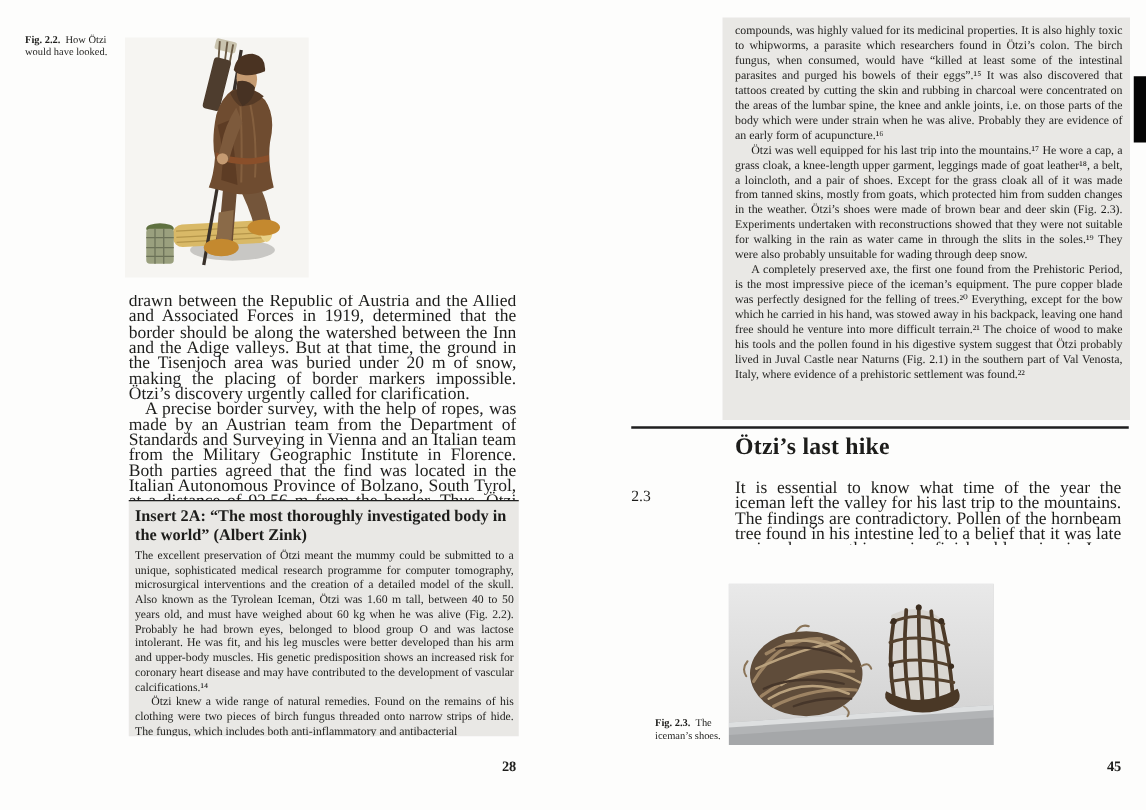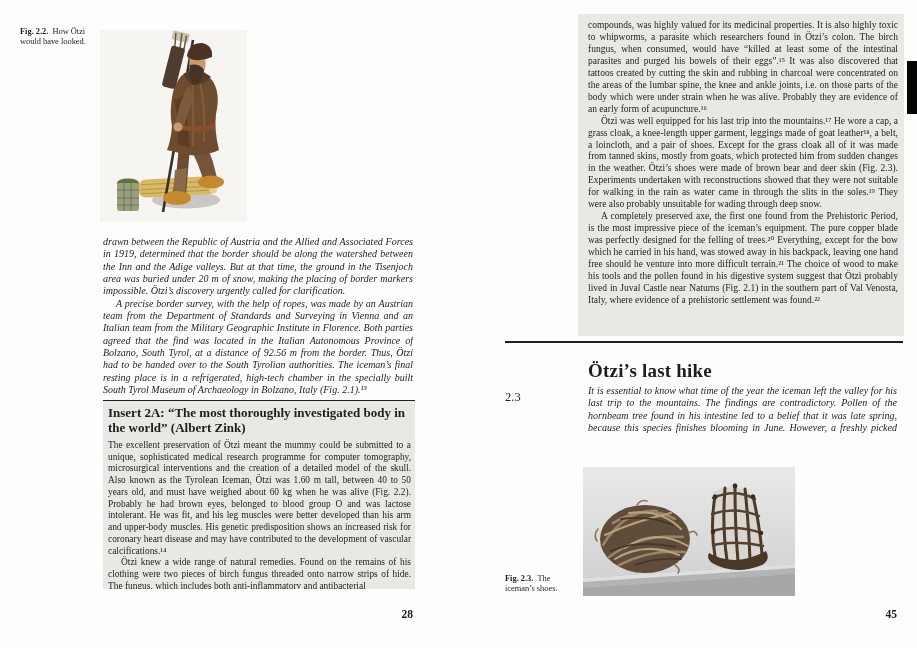--- a/index.html
+++ b/index.html
@@ -11,21 +11,21 @@
   }
   .abs{position:absolute;}
   .just{text-align:justify;text-justify:inter-word;}
   .clip{overflow:hidden;}
 
   
   .margin-cap{font-size:8.4px;line-height:10.3px;}
   .cap-label{font-weight:bold;margin-right:4px;}
 
   
-  .copy{font-size:10px;line-height:12.35px;font-style:italic;}
+  .copy{font-size:14px;line-height:12.35px;}
   .copy p{margin:0;}
   .indent{text-indent:13px;}
 
   
   .insert-box{
     background:#e9e8e5;border-top:1.6px solid #1f1f1f;
     box-sizing:border-box;padding:4px 4px 0 5px;
   }
   .insert-title{font-size:13px;line-height:15.4px;font-weight:bold;margin:0 0 4px 0;}
   .insert-copy{font-size:9.4px;line-height:11.75px;}
@@ -124,21 +124,21 @@
   <div class="copy2 just">
     <p>compounds, was highly valued for its medicinal properties. It is also highly toxic to whipworms, a parasite which researchers found in Ötzi’s colon. The birch fungus, when consumed, would have “killed at least some of the intestinal parasites and purged his bowels of their eggs”.¹⁵ It was also discovered that tattoos created by cutting the skin and rubbing in charcoal were concentrated on the areas of the lumbar spine, the knee and ankle joints, i.e. on those parts of the body which were under strain when he was alive. Probably they are evidence of an early form of acupuncture.¹⁶</p>
     <p class="indent">Ötzi was well equipped for his last trip into the mountains.¹⁷ He wore a cap, a grass cloak, a knee-length upper garment, leggings made of goat leather¹⁸, a belt, a loincloth, and a pair of shoes. Except for the grass cloak all of it was made from tanned skins, mostly from goats, which protected him from sudden changes in the weather. Ötzi’s shoes were made of brown bear and deer skin (Fig. 2.3). Experiments undertaken with reconstructions showed that they were not suitable for walking in the rain as water came in through the slits in the soles.¹⁹ They were also probably unsuitable for wading through deep snow.</p>
     <p class="indent">A completely preserved axe, the first one found from the Prehistoric Period, is the most impressive piece of the iceman’s equipment. The pure copper blade was perfectly designed for the felling of trees.²⁰ Everything, except for the bow which he carried in his hand, was stowed away in his backpack, leaving one hand free should he venture into more difficult terrain.²¹ The choice of wood to make his tools and the pollen found in his digestive system suggest that Ötzi probably lived in Juval Castle near Naturns (Fig. 2.1) in the southern part of Val Venosta, Italy, where evidence of a prehistoric settlement was found.²²</p>
   </div>
 </div>
 
 <div class="abs rule" style="left:505px;top:341px;width:398px;"></div>
 
 <div class="abs section-number" style="left:505px;top:360px;margin-top:30px;">2.3</div>
-<div class="abs section-title" style="left:588px;top:360px;">Ötzi’s last hike</div>
+<div class="abs section-title" style="left:588px;top:347px;">Ötzi’s last hike</div>
 <div class="abs copy just clip" style="left:588px;top:385px;width:309px;height:51px;">It is essential to know what time of the year the iceman left the valley for his last trip to the mountains. The findings are contradictory. Pollen of the hornbeam tree found in his intestine led to a belief that it was late spring, because this species finishes blooming in June. However, a freshly picked juniper berry</div>
 
 <div class="abs photo-frame clip" style="left:583px;top:467px;width:212px;height:129px;">
   <svg width="212" height="129" viewBox="0 0 212 129">
     <defs>
       <linearGradient id="pbg" x1="0" y1="0" x2="0" y2="1">
         <stop offset="0" stop-color="#e9e9e9"></stop>
         <stop offset="1" stop-color="#cfcfcf"></stop>
       </linearGradient>
     </defs>
@@ -165,19 +165,19 @@
       <path d="M-26 26 Q0 41 31 24 Q36 33 27 38 Q0 49 -23 36 Q-29 31 -26 26 Z" fill="#4a3826"></path>
       <circle cx="-20" cy="-30" r="2.4" fill="#3c2d1f"></circle>
         <circle cx="0" cy="-41" r="2.4" fill="#3c2d1f"></circle>
       <circle cx="18" cy="-30" r="2.4" fill="#3c2d1f"></circle>
         <circle cx="26" cy="6" r="2.2" fill="#3c2d1f"></circle>
       <circle cx="-22" cy="5" r="2.2" fill="#3c2d1f"></circle>
     </g>
   </svg>
 </div>
 
-<div class="abs margin-cap" style="left:505px;top:574px;width:72px;">
+<div class="abs margin-cap" style="left:524px;top:574px;width:72px;">
   <span class="cap-label">Fig. 2.3.</span><span>The iceman’s shoes.</span>
 </div>
 
 <div class="abs page-num" style="left:867px;top:608px;">45</div>
 
 <div class="abs tab" style="left:907px;top:61px;width:10px;height:53px;"></div>
 
 </body></html>

